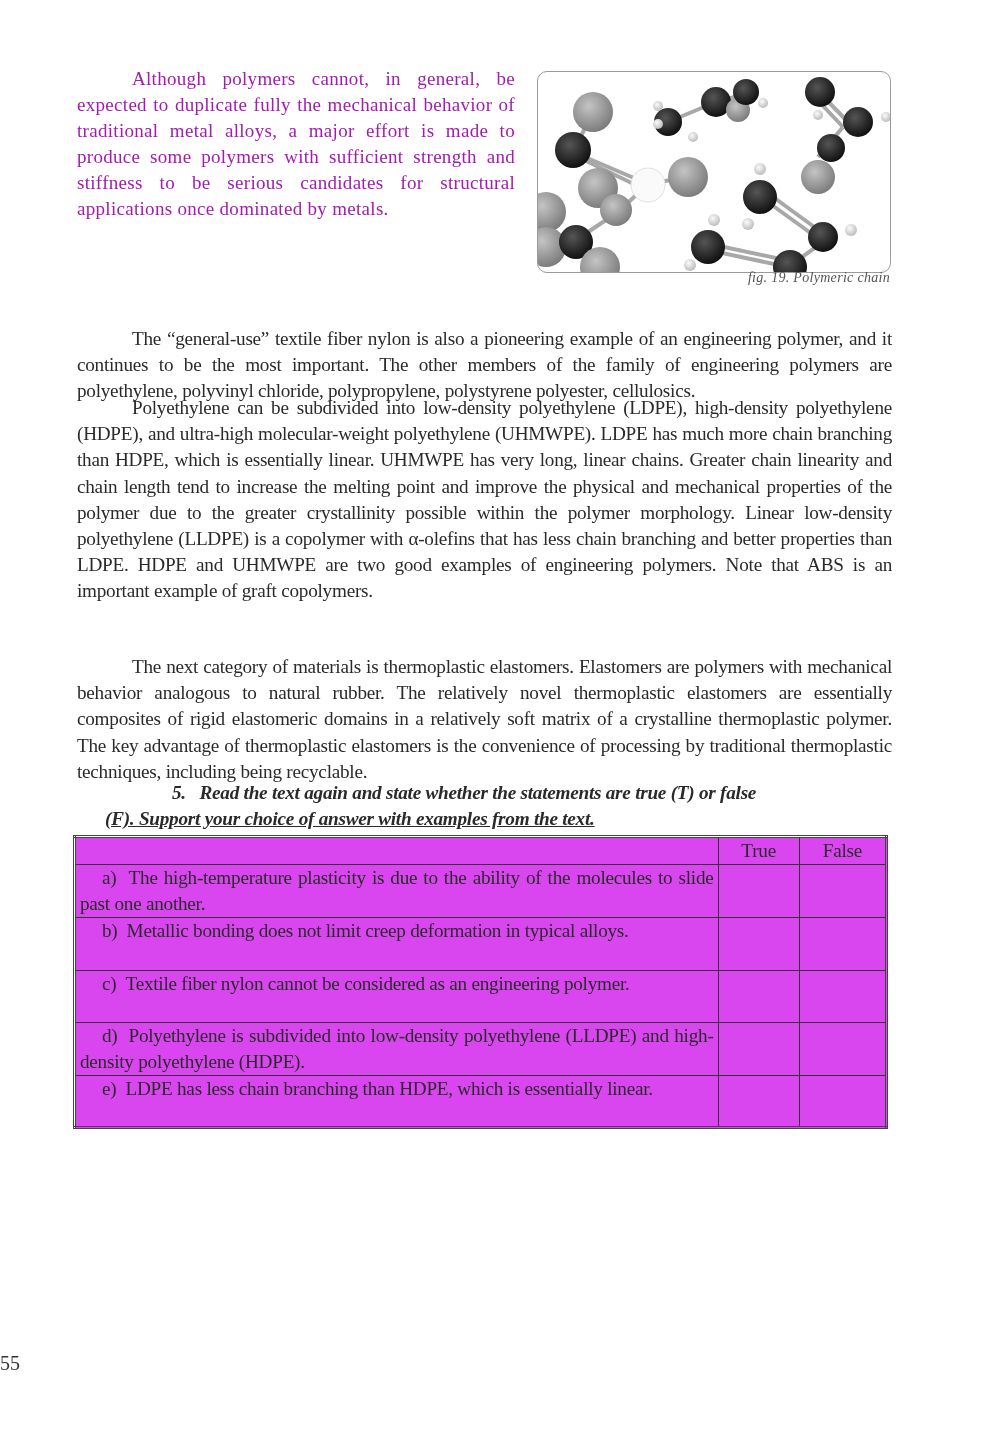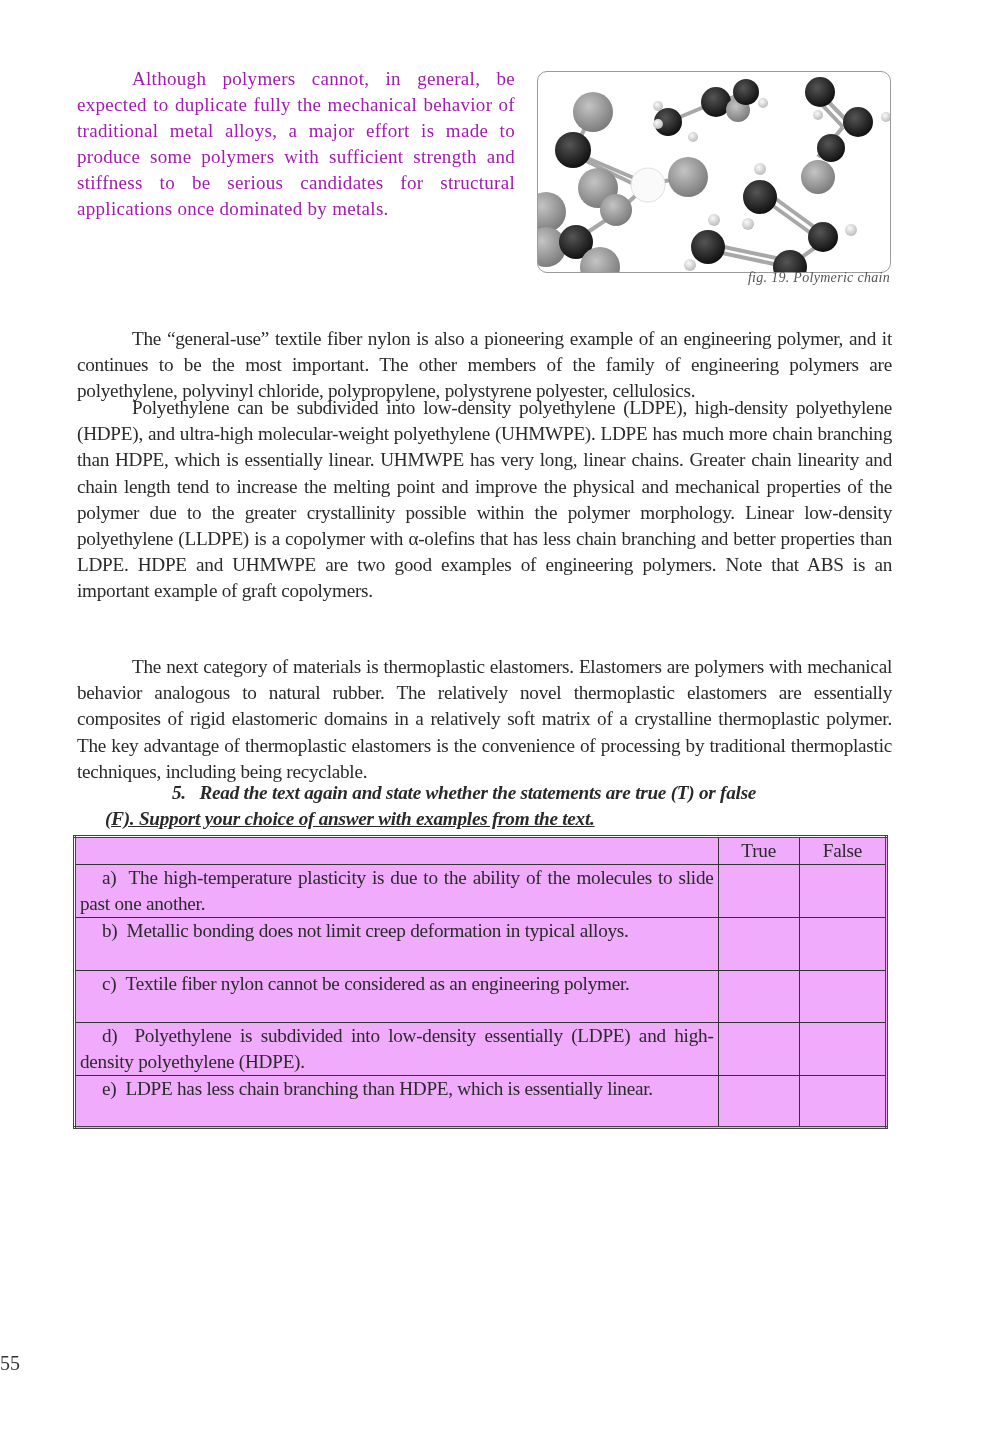--- a/index.html
+++ b/index.html
@@ -33,21 +33,21 @@
   }
 
   
   #tf-table {
     position:absolute; left:73px; top:835px; width:815px;
     border:3px double #444; border-collapse:collapse; box-sizing:border-box;
     font-size:19.2px; line-height:26px; letter-spacing:-0.25px;
   }
   #tf-table td, #tf-table th {
     border:1.5px solid #333; padding:0 4px; vertical-align:top; font-weight:normal;
-    background:#f0abfc;
+    background:#d946ef;
   }
   #tf-table th { text-align:center; height:26px; }
   #tf-table td.stmt { text-align:justify; width:644px; }
   #tf-table td.stmt .lead { display:inline-block; width:22px; }
   #tf-table td.ans { width:73px; }
   #tf-table th.col-false { width:78px; }
 
   #page-number {
     position:absolute; left:0; width:960px; top:1352px; 
     font-size:20px; color:#333;
@@ -160,21 +160,21 @@
         <td class="stmt"><span class="lead"></span><span>b)</span>&nbsp;&nbsp;<span>Metallic bonding does not limit creep deformation in typical alloys.</span></td>
         <td class="ans"></td>
         <td class="ans"></td>
       </tr>
       <tr style="height: 52px;">
         <td class="stmt"><span class="lead"></span><span>c)</span>&nbsp;&nbsp;<span>Textile fiber nylon cannot be considered as an engineering polymer.</span></td>
         <td class="ans"></td>
         <td class="ans"></td>
       </tr>
       <tr style="height: 53px;">
-        <td class="stmt"><span class="lead"></span><span>d)</span>&nbsp;&nbsp;<span>Polyethylene is subdivided into low-density essentially (LDPE) and high-density polyethylene (HDPE).</span></td>
+        <td class="stmt"><span class="lead"></span><span>d)</span>&nbsp;&nbsp;<span>Polyethylene is subdivided into low-density polyethylene (LLDPE) and high-density polyethylene (HDPE).</span></td>
         <td class="ans"></td>
         <td class="ans"></td>
       </tr>
       <tr style="height: 52px;">
         <td class="stmt"><span class="lead"></span><span>e)</span>&nbsp;&nbsp;<span>LDPE has less chain branching than HDPE, which is essentially linear.</span></td>
         <td class="ans"></td>
         <td class="ans"></td>
       </tr>
     </tbody>
 </table>

